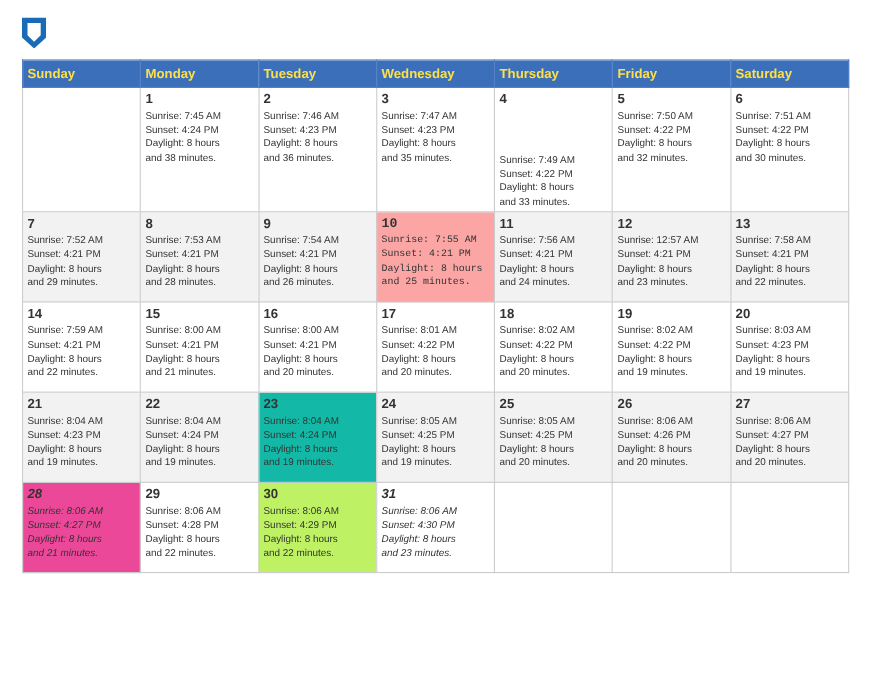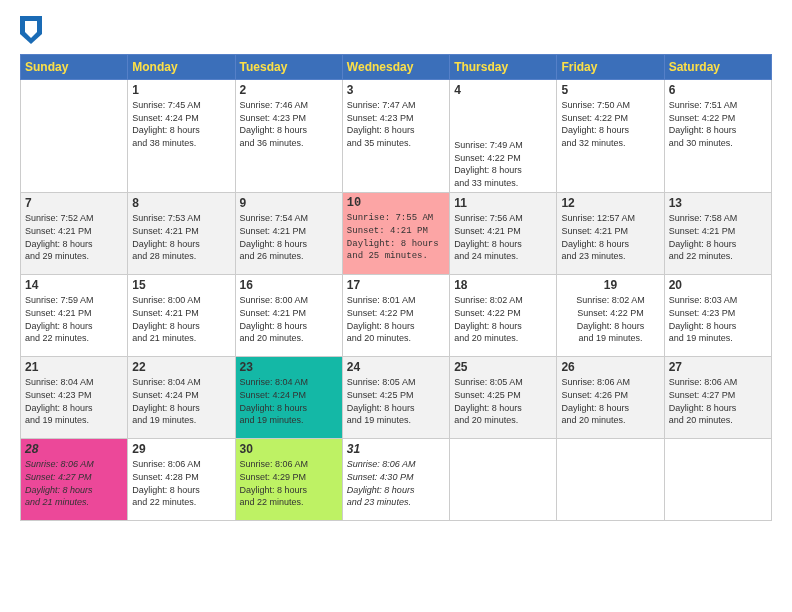--- a/index.html
+++ b/index.html
@@ -264,21 +264,21 @@
 Daylight: 8 hours
 and 20 minutes.</div>
           </td>
           <td style="background-color: rgb(255, 255, 255);">
             <span class="day-num">18</span>
             <div class="cell-info" style="white-space: pre-line;">Sunrise: 8:02 AM
 Sunset: 4:22 PM
 Daylight: 8 hours
 and 20 minutes.</div>
           </td>
-          <td style="background-color: rgb(255, 255, 255); text-align: center;">
+          <td style="background-color: rgb(255, 255, 255);">
             <span class="day-num">19</span>
             <div class="cell-info" style="white-space: pre-line;">Sunrise: 8:02 AM
 Sunset: 4:22 PM
 Daylight: 8 hours
 and 19 minutes.</div>
           </td>
           <td style="background-color: rgb(255, 255, 255);">
             <span class="day-num">20</span>
             <div class="cell-info" style="white-space: pre-line;">Sunrise: 8:03 AM
 Sunset: 4:23 PM

